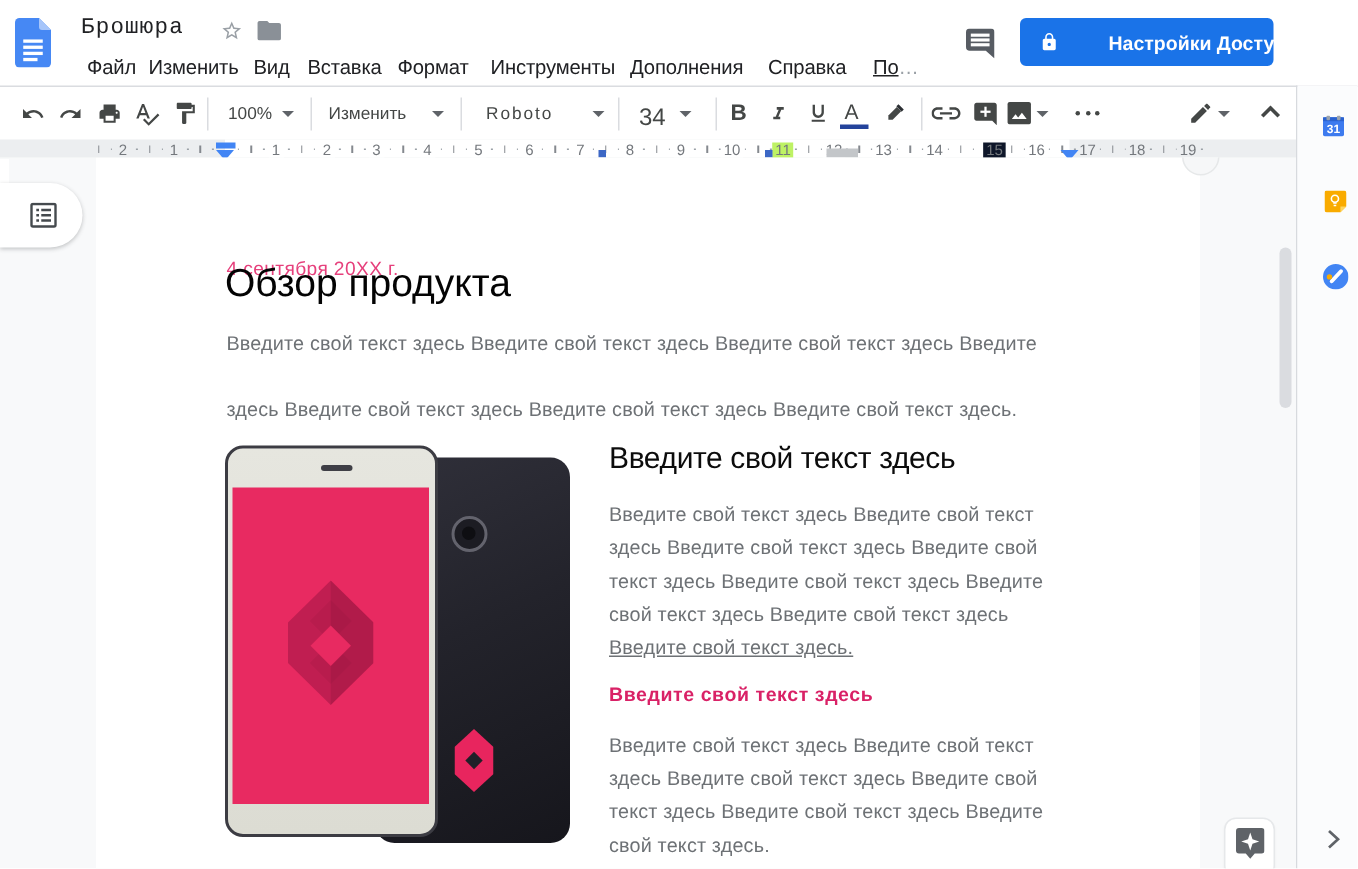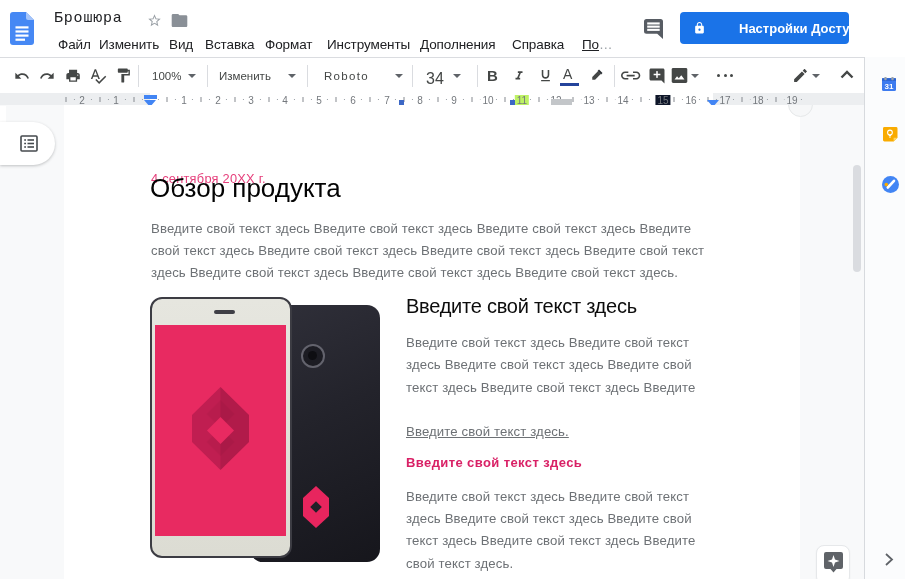--- a/index.html
+++ b/index.html
@@ -210,21 +210,20 @@
 
 <div class="abs" id="docarea">
   <div id="page"></div>
   <div id="notch"></div>
 
   <div class="abs nw" style="left:151px;top:18px;font-size:12.8px;letter-spacing:0.25px;color:#e6407c;margin-top:48px;">4 сентября 20XX г.</div>
 
   <div class="abs nw" style="left:150px;top:68px;font-size:26px;color:#030303;letter-spacing:0px;">Обзор продукта</div>
 
   <div class="body-line" style="left:151px;top:112.5px;">Введите свой текст здесь Введите свой текст здесь Введите свой текст здесь Введите</div>
-  <div class="body-line" style="left:151px;top:134.9px;">свой текст здесь Введите свой текст здесь Введите свой текст здесь Введите свой текст</div>
   <div class="body-line" style="left:151px;top:157.3px;">здесь Введите свой текст здесь Введите свой текст здесь Введите свой текст здесь.</div>
 
   <div id="backphone">
     <div id="cam">
         <div id="camin"></div>
       </div>
     <svg style="position:absolute;left:53px;top:181px" width="26" height="42" viewBox="0 0 26 42">
       <path d="M13 0 L26 12 V30 L13 42 L0 30 V12 Z" fill="#e8255e"></path>
       <path d="M13 15.2 L18.8 21 L13 26.8 L7.2 21 Z" fill="#202028"></path>
     </svg>
@@ -239,20 +238,21 @@
         <path d="M14.5 55 L28.5 69 L42.5 55 L28.5 41 Z" fill="rgba(0,0,0,0.04)"></path>
         <path d="M28.5 30 L42 43.5 L28.5 57 L15 43.5 Z" fill="#e82a61"></path>
       </svg>
     </div>
   </div>
 
   <div class="abs nw" style="left:406px;top:190px;font-size:20px;color:#0c0c0c;letter-spacing:-0.25px;">Введите свой текст здесь</div>
   <div class="body-line" style="left:406px;top:226.8px;">Введите свой текст здесь Введите свой текст</div>
   <div class="body-line" style="left:406px;top:249.2px;">здесь Введите свой текст здесь Введите свой</div>
   <div class="body-line" style="left:406px;top:271.6px;">текст здесь Введите свой текст здесь Введите</div>
+  <div class="body-line" style="left:406px;top:294px;">свой текст здесь Введите свой текст здесь</div>
   <div class="body-line" style="left:406px;top:316.4px;text-decoration:underline;">Введите свой текст здесь.</div>
   <div class="abs nw" style="left:406px;top:350px;font-size:13px;font-weight:bold;letter-spacing:0.4px;color:#d92166;">Введите свой текст здесь</div>
   <div class="body-line" style="left:406px;top:380.5px;">Введите свой текст здесь Введите свой текст</div>
   <div class="body-line" style="left:406px;top:402.9px;">здесь Введите свой текст здесь Введите свой</div>
   <div class="body-line" style="left:406px;top:425.3px;">текст здесь Введите свой текст здесь Введите</div>
   <div class="body-line" style="left:406px;top:447.7px;">свой текст здесь.</div>
 
   <div class="abs" style="left:0;top:1px;width:5.5px;height:20px;background:#fff"></div>
   <div id="otab"></div>
   <svg class="abs" style="left:20px;top:30px" width="18" height="17" viewBox="0 0 18 17" fill="none" stroke="#454a4e" stroke-width="1.6">

